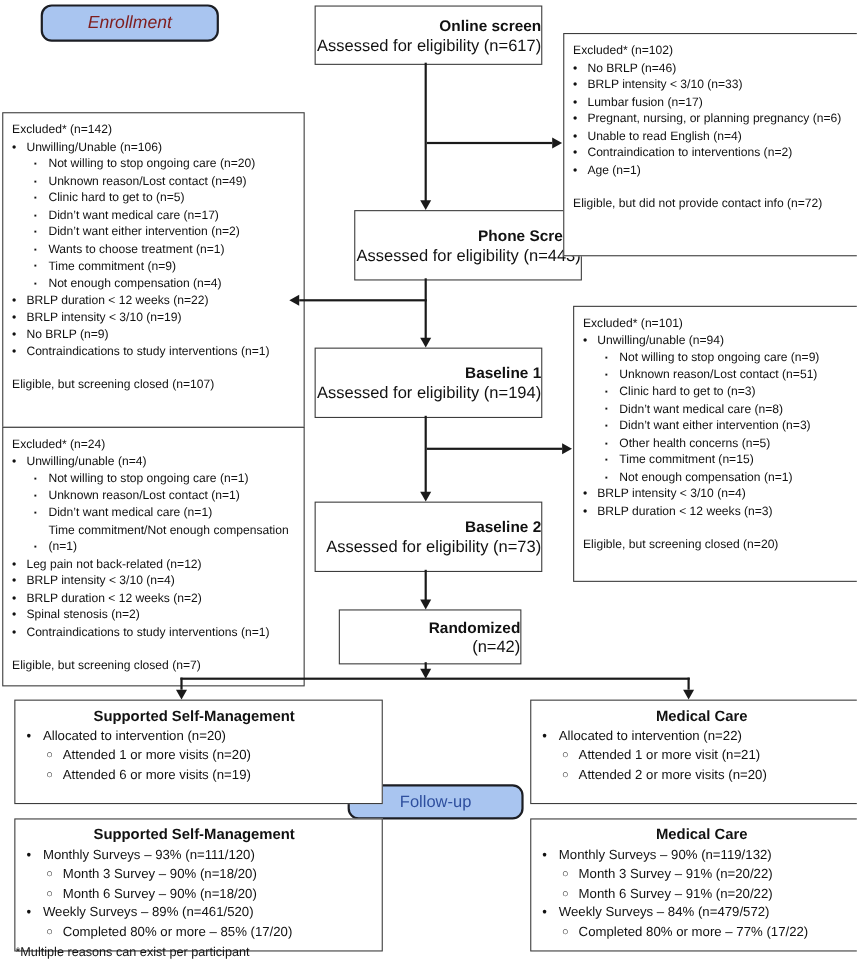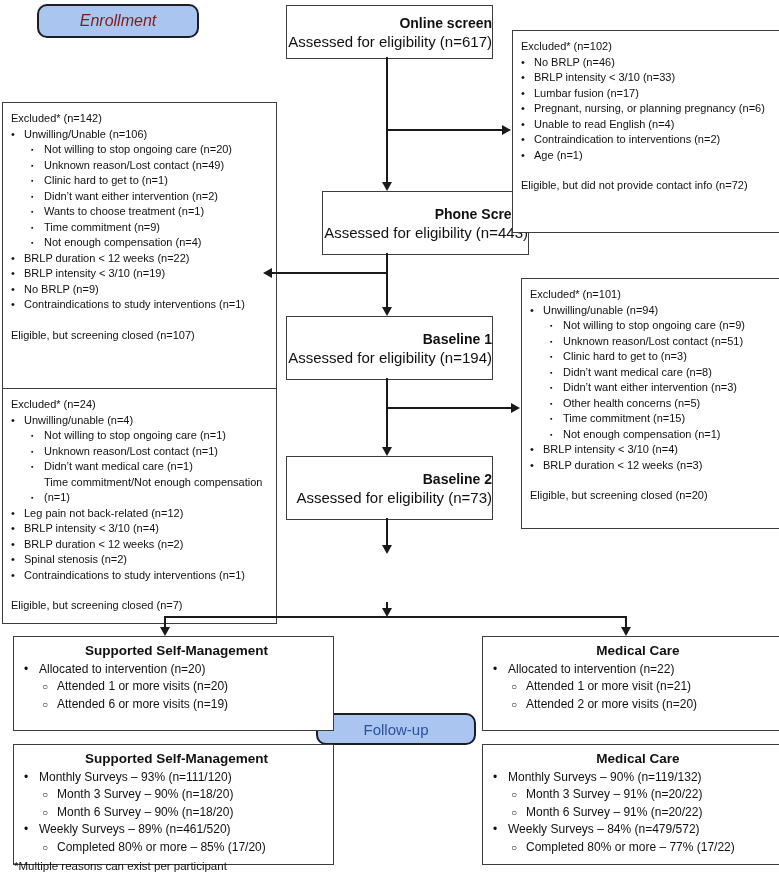--- a/index.html
+++ b/index.html
@@ -17,21 +17,21 @@
   .ftitle {font-weight:bold; font-size:14px;}
   .fsub   {font-size:15px;}
 
   
   .xbox {position:absolute; background:#fff; border:1.5px solid #3d3d3d;
          font-size:11px; line-height:15.5px; padding:8px 4px 0 8px;}
   .xfoot {margin-top:15px;}
 
   
   .bbox {position:absolute; background:#fff; border:1.5px solid #3d3d3d;
-         font-size:12px; line-height:17.5px; padding:5px 4px 0 10px;}
+         font-size:12px; line-height:17.5px; padding:5px 18px 0 10px;}
   .btitle {font-weight:bold; font-size:13.5px; text-align:center; margin-bottom:1px;}
 
   
   .li {display:flex; align-items:flex-start;}
   .li .blt {flex:0 0 13px;}
   .li .txt {flex:1;}
   .li.ind {margin-left:20px;align-items:flex-end;}
   .bbox .li .blt {flex:0 0 15px;}
   .bbox .li.ind {margin-left:18px;}
   .b-sq  {font-size:7px;}
@@ -68,20 +68,24 @@
     <div class="fsub">Assessed for eligibility  (n=443)</div>
   </div>
   <div class="fbox" style="left:286px; top:316px; width:205px; height:62px;">
     <div class="ftitle">Baseline 1</div>
     <div class="fsub">Assessed for eligibility  (n=194)</div>
   </div>
   <div class="fbox" style="left:286px; top:456px; width:205px; height:62px;">
     <div class="ftitle">Baseline 2</div>
     <div class="fsub">Assessed for eligibility  (n=73)</div>
   </div>
+  <div class="fbox" style="left:308px; top:554px; width:164px; height:48px;">
+    <div class="ftitle">Randomized</div>
+    <div class="fsub">(n=42)</div>
+  </div>
 
   <div class="xbox" style="left:512px; top:30px; width:265px; height:193px;">
     <div class="xhead">Excluded* (n=102)</div>
     <div>
         <div class="li">
           <span class="blt b-dot">•</span>
           <span class="txt">No BRLP (n=46)</span>
         </div>
         <div class="li">
           <span class="blt b-dot">•</span>
@@ -120,21 +124,25 @@
         <div class="li ind">
           <span class="blt b-sq">▪</span>
           <span class="txt">Not willing to stop ongoing care (n=20)</span>
         </div>
         <div class="li ind">
           <span class="blt b-sq">▪</span>
           <span class="txt">Unknown reason/Lost contact (n=49)</span>
         </div>
         <div class="li ind">
           <span class="blt b-sq">▪</span>
-          <span class="txt">Clinic hard to get to (n=1)</span>
+          <span class="txt">Clinic hard to get to (n=5)</span>
+        </div>
+        <div class="li ind">
+          <span class="blt b-sq">▪</span>
+          <span class="txt">Didn’t want medical care (n=17)</span>
         </div>
         <div class="li ind">
           <span class="blt b-sq">▪</span>
           <span class="txt">Didn’t want either intervention (n=2)</span>
         </div>
         <div class="li ind">
           <span class="blt b-sq">▪</span>
           <span class="txt">Wants to choose treatment (n=1)</span>
         </div>
         <div class="li ind">

